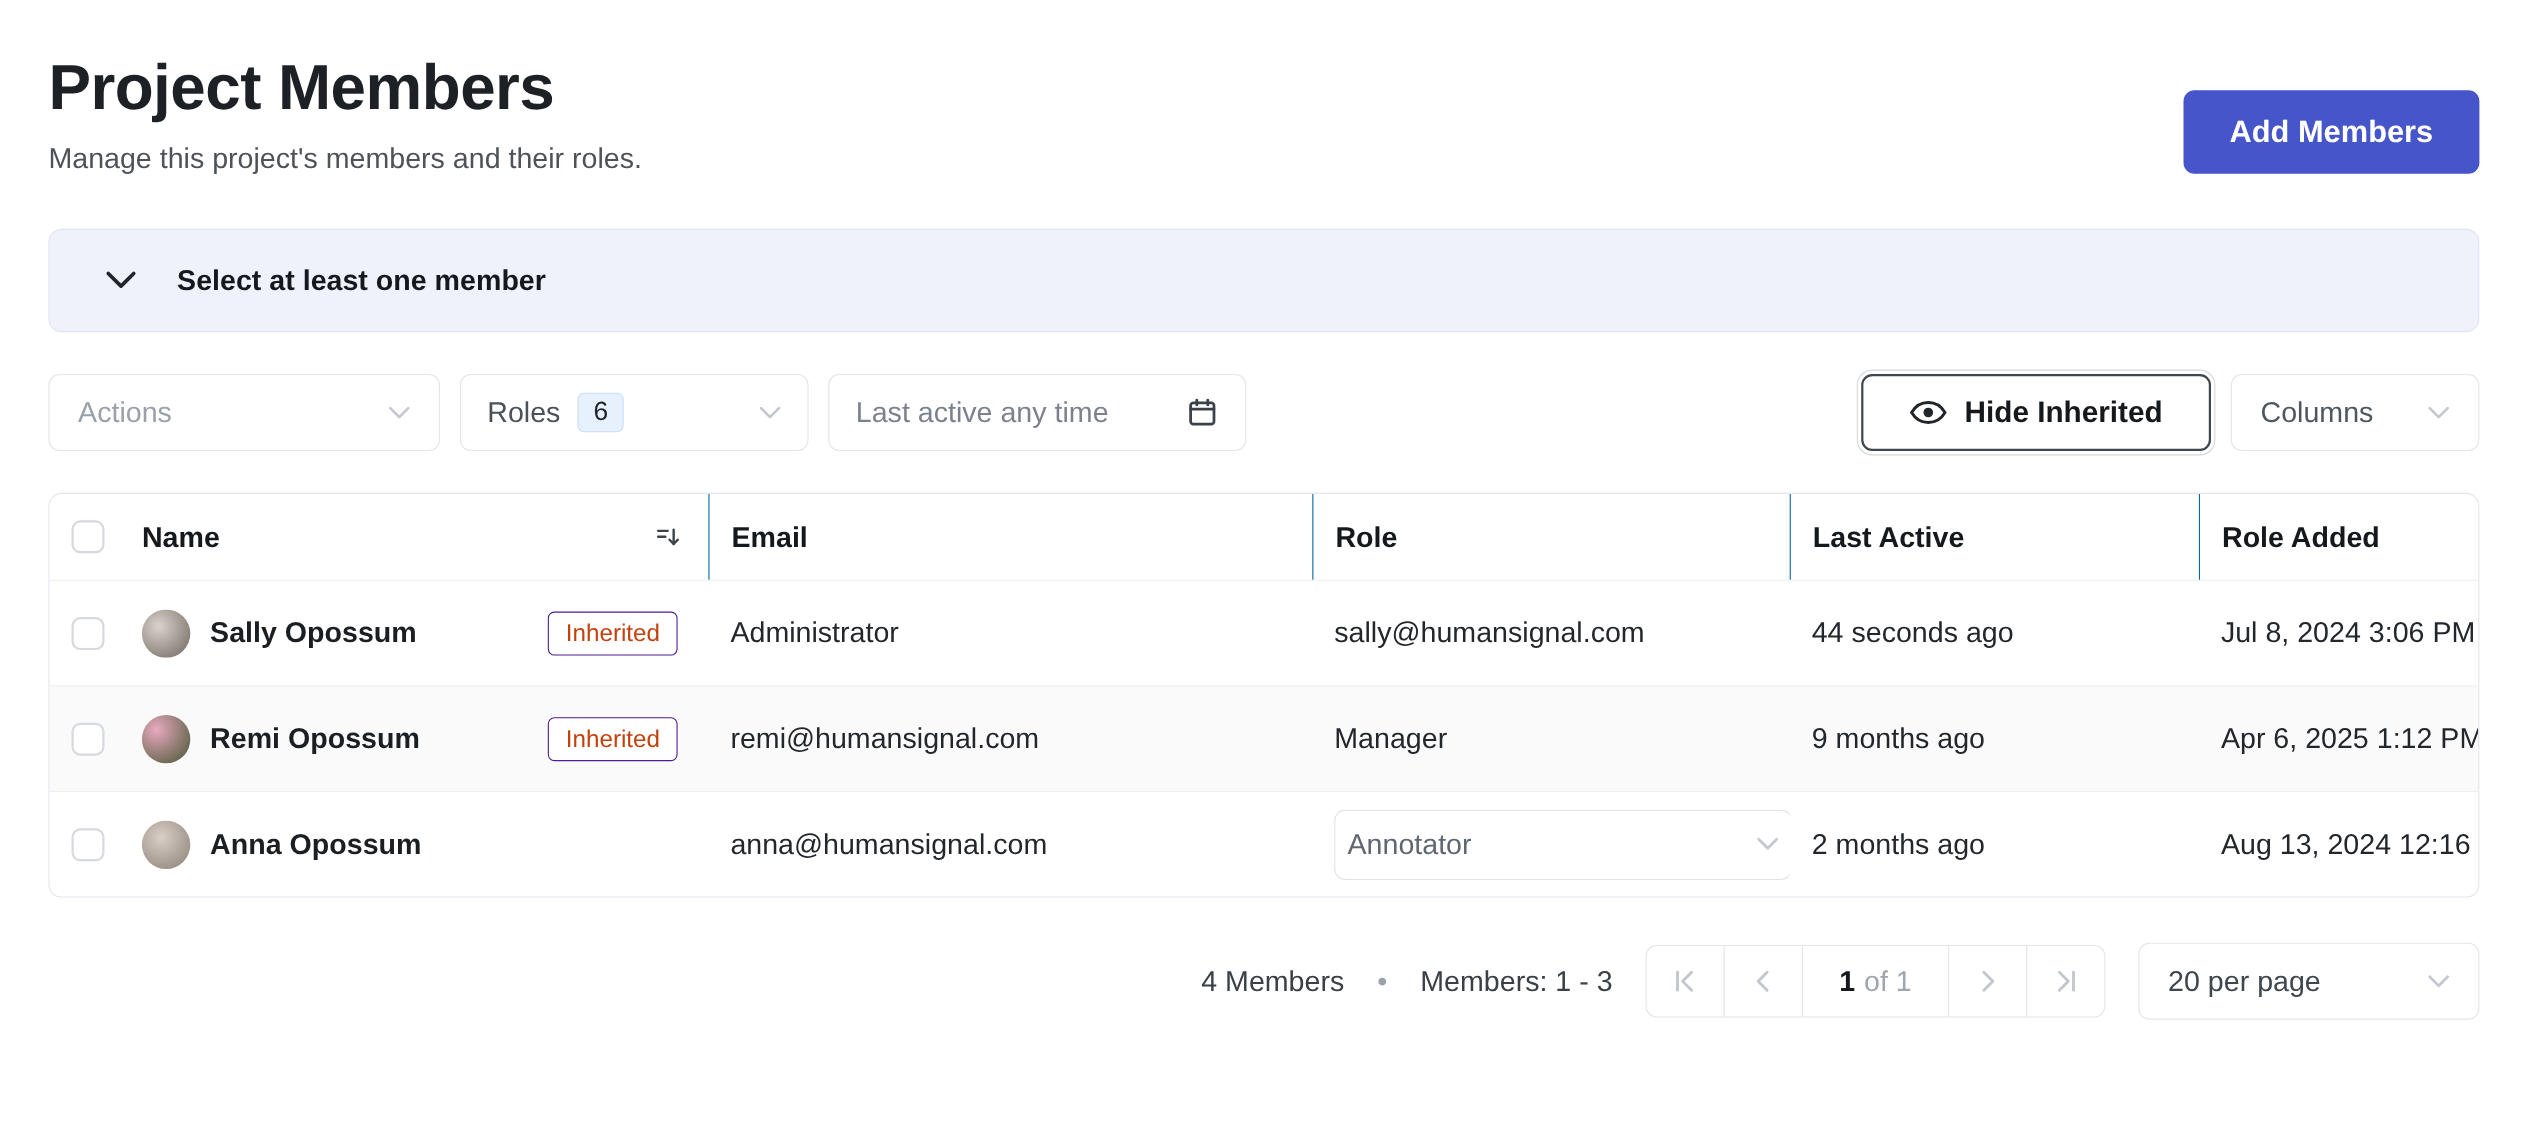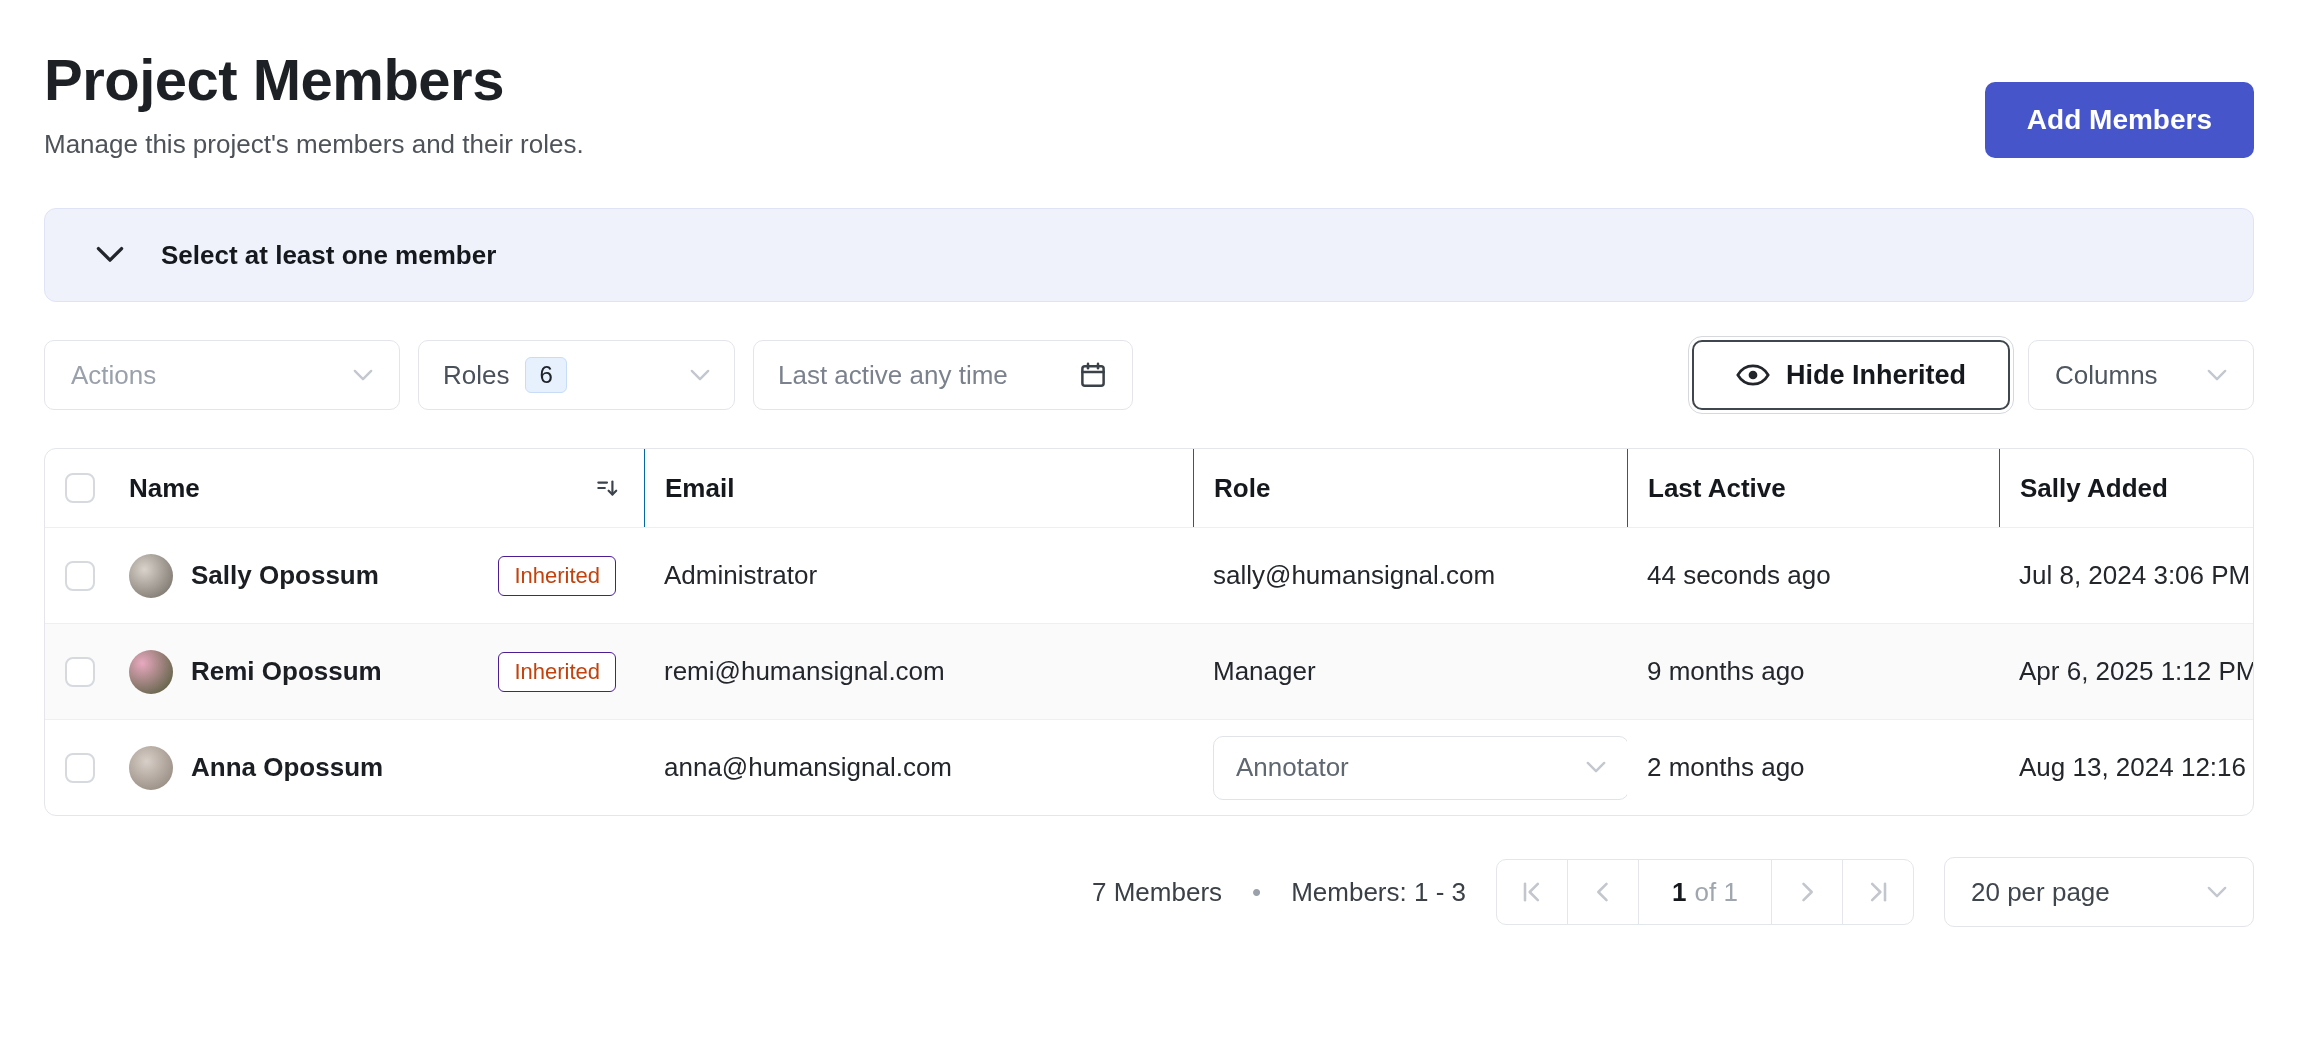--- a/index.html
+++ b/index.html
@@ -78,21 +78,21 @@
   .avatar-2 { background:radial-gradient(circle at 30% 30%, #e8a9c0, #45552f); }
   .avatar-3 { background:radial-gradient(circle at 40% 35%, #d8cfc8, #8a7f74); }
   .member-name { font-weight:700; color:#1b1e22; white-space:nowrap; }
   .badge-inherited {
     margin-left:auto; border:1px solid #4c1d95; border-radius:6px; background:#fff;
     padding:6px 15px; font-size:22px; color:#c2410c; white-space:nowrap;
   }
   .date-cell { padding-right:6px; }
   .role-select {
     width:416px; height:64px; border:1px solid #e0e3e8; border-radius:10px; background:#fff;
-    display:flex; align-items:center; justify-content:space-between; padding:0 22px;
+    display:flex; align-items:center; justify-content:space-between; padding:0 11px;
     color:#5f6771; font-size:26px; cursor:pointer;
   }
 
   
   .footerbar { margin:40px 44px 0; height:72px; display:flex; align-items:center; justify-content:flex-end; gap:30px; font-size:26px; color:#3a4046; }
   .dot { color:#9aa1ab; }
   .pager { display:flex; }
   .pg-seg {
     height:66px; background:#fff; border:1px solid #e3e6ea; display:flex; align-items:center; justify-content:center;
     margin-left:-1px; color:#c2c6cd; cursor:pointer;
@@ -195,21 +195,21 @@
               <line x1="4" y1="7" x2="12" y2="7"></line>
               <line x1="4" y1="12" x2="10" y2="12"></line>
               <line x1="17" y1="6" x2="17" y2="18"></line>
               <path d="M13.5 14.5 L17 18 L20.5 14.5"></path>
             </svg>
         </span>
       </div>
       <div class="cell pad sep">Email</div>
       <div class="cell pad sep">Role</div>
       <div class="cell pad sep">Last Active</div>
-      <div class="cell pad sep">Sally Added</div>
+      <div class="cell pad sep">Role Added</div>
     </div>
 
     <div class="trow body">
       <div class="cb-cell">
         <span class="checkbox"></span>
       </div>
       <div class="cell name-cell">
         <span class="avatar avatar-1"></span>
         <span class="member-name">Sally Opossum</span>
         <span class="badge-inherited">Inherited</span>
@@ -253,21 +253,21 @@
               </svg>
           </span>
         </div>
       </div>
       <div class="cell pad">2 months ago</div>
       <div class="cell pad date-cell">Aug 13, 2024 12:16 PM</div>
     </div>
   </div>
 
   <div class="footerbar">
-    <span>7 Members</span>
+    <span>4 Members</span>
     <span class="dot">•</span>
     <span>Members: 1 - 3</span>
 
     <div class="pager">
       <div class="pg-seg pg-btn">
         <svg width="28" height="28" viewBox="0 0 24 24" fill="none" stroke="currentColor" stroke-width="2.2" stroke-linecap="round" stroke-linejoin="round">
             <line x1="6" y1="5" x2="6" y2="19"></line>
             <path d="M17 5 L10 12 L17 19"></path>
           </svg>
       </div>

